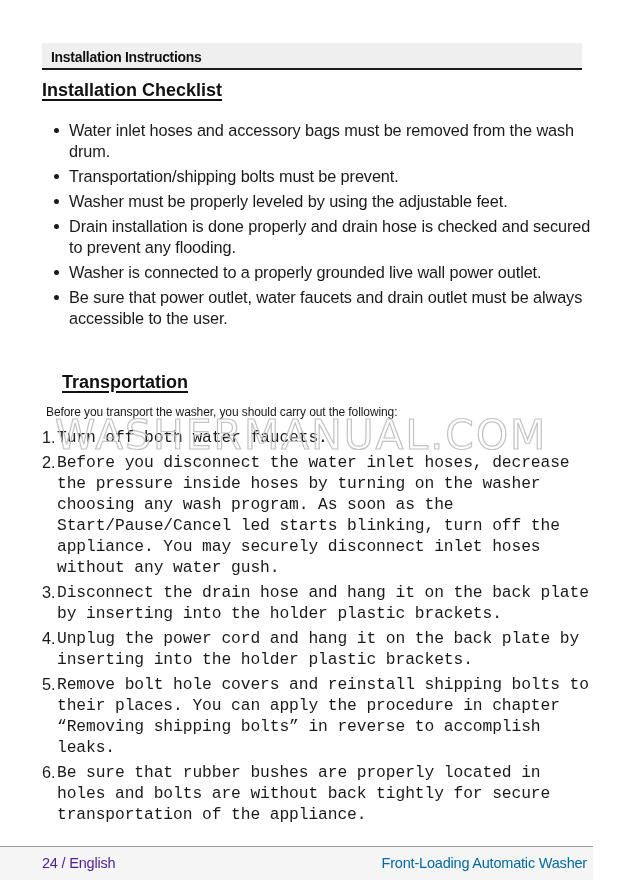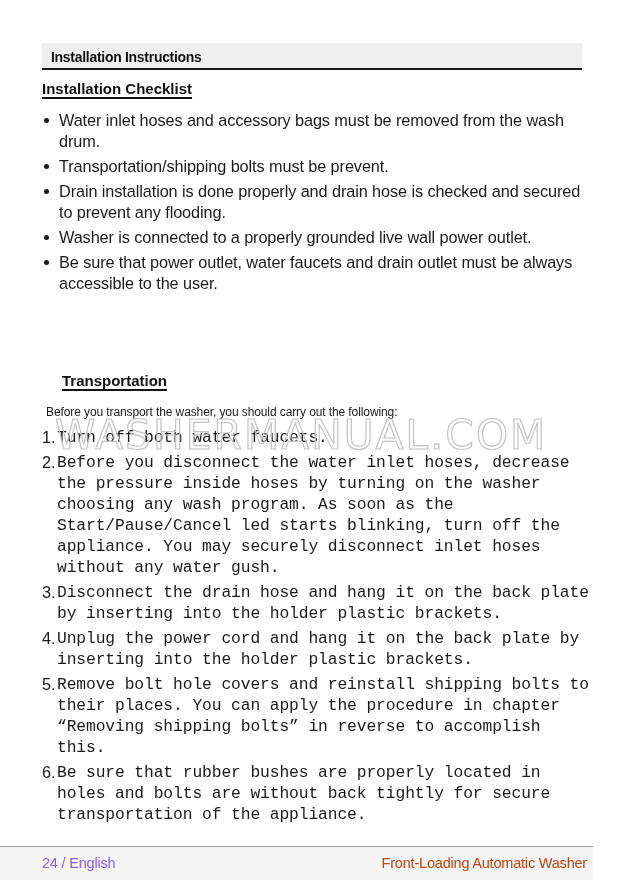--- a/index.html
+++ b/index.html
@@ -10,25 +10,25 @@
   .section-bar {
     position: absolute; left: 42px; top: 43px; width: 540px; height: 27px;
     background: #efefef; border-bottom: 2px solid #1a1a1a; box-sizing: border-box;
   }
   .section-bar span {
     position: absolute; left: 9px; top: 5px;
     font-weight: bold; font-size: 15.5px; letter-spacing: -0.3px; color: #111;
     transform: scaleX(0.9); transform-origin: left center; white-space: nowrap;
   }
   .h2 {
-    position: absolute; left: 42px; font-weight: bold; font-size: 15px; color: #111;
+    position: absolute; left: 42px; font-weight: bold; font-size: 18px; color: #111;
     text-decoration: underline; text-underline-offset: 3px; text-decoration-thickness: 2px;
     white-space: nowrap;
   }
-  .bullets { position: absolute; left: 42px; top: 110px; width: 550px; margin: 0; padding: 0; list-style: none; }
+  .bullets { position: absolute; left: 42px; top: 110px; width: 550px; margin: 10px; padding: 0; list-style: none; }
   .bullets li {
     position: relative; padding-left: 17px; font-size: 16.3px; line-height: 21px;
     margin-bottom: 4px; letter-spacing: -0.1px;
   }
   .bullets li::before {
     content: ""; position: absolute; left: 2px; top: 8px; width: 5px; height: 5px;
     border-radius: 50%; background: #1a1a1a;
   }
   .intro { position: absolute; left: 46px; top: 402px; font-size: 12px; line-height: 21px; white-space: nowrap; letter-spacing: -0.1px; }
   .steps { position: absolute; left: 42px; top: 427px; width: 550px; margin: 0; padding: 0; list-style: none; }
@@ -41,35 +41,36 @@
   .watermark {
     position: absolute; left: 55px; top: 412px; width: 525px;
     font-family: "DejaVu Sans", sans-serif; font-size: 40px; letter-spacing: 2px;
     color: transparent; -webkit-text-stroke: 1.2px #c4c4c4; white-space: nowrap;
     pointer-events: none; transform: scaleX(1.02); transform-origin: left top;
   }
   .footer {
     position: absolute; left: 0; top: 846px; width: 593px; height: 34px;
     background: #f5f5f5; border-top: 1px solid #9a9a9a;
   }
-  .footer .left { position: absolute; left: 42px; top: 8px; font-size: 14.5px; color: #8b5cf6; letter-spacing: -0.2px; }
-  .footer .right { position: absolute; right: 6px; top: 8px; font-size: 14.5px; color: #c2410c; letter-spacing: -0.2px; }
+  .footer .left { position: absolute; left: 42px; top: 8px; font-size: 14.5px; color: #4c1d95; letter-spacing: -0.2px; }
+  .footer .right { position: absolute; right: 6px; top: 8px; font-size: 14.5px; color: #0369a1; letter-spacing: -0.2px; }
 </style>
 </head>
 <body>
 
 <div class="section-bar">
   <span>Installation Instructions</span>
 </div>
 
 <div class="h2" style="top:80px;">Installation Checklist</div>
 
 <ul class="bullets">
   <li>Water inlet hoses and accessory bags must be removed from the wash drum.</li>
   <li>Transportation/shipping bolts must be prevent.</li>
+  <li>Washer must be properly leveled by using the adjustable feet.</li>
   <li>Drain installation is done properly and drain hose is checked and secured to prevent any flooding.</li>
   <li>Washer is connected to a properly grounded live wall power outlet.</li>
   <li>Be sure that power outlet, water faucets and drain outlet must be always accessible to the user.</li>
 </ul>
 
 <div class="h2" style="top:372px;margin-left:20px;">Transportation</div>
 
 <div class="intro">Before you transport the washer, you should carry out the following:</div>
 
 <ol class="steps">
@@ -84,21 +85,21 @@
   <li>
       <span class="num">3.</span>
       <span class="txt">Disconnect the drain hose and hang it on the back plate by inserting into the holder plastic brackets.</span>
     </li>
   <li>
       <span class="num">4.</span>
       <span class="txt">Unplug the power cord and hang it on the back plate by inserting into the holder plastic brackets.</span>
     </li>
   <li>
       <span class="num">5.</span>
-      <span class="txt">Remove bolt hole covers and reinstall shipping bolts to their places. You can apply the procedure in chapter “Removing shipping bolts” in reverse to accomplish this.</span>
+      <span class="txt">Remove bolt hole covers and reinstall shipping bolts to their places. You can apply the procedure in chapter “Removing shipping bolts” in reverse to accomplish leaks.</span>
     </li>
   <li>
       <span class="num">6.</span>
       <span class="txt">Be sure that rubber bushes are properly located in holes and bolts are without back tightly for secure transportation of the appliance.</span>
     </li>
 </ol>
 
 <div class="watermark">WASHERMANUAL.COM</div>
 
 <div class="footer">

